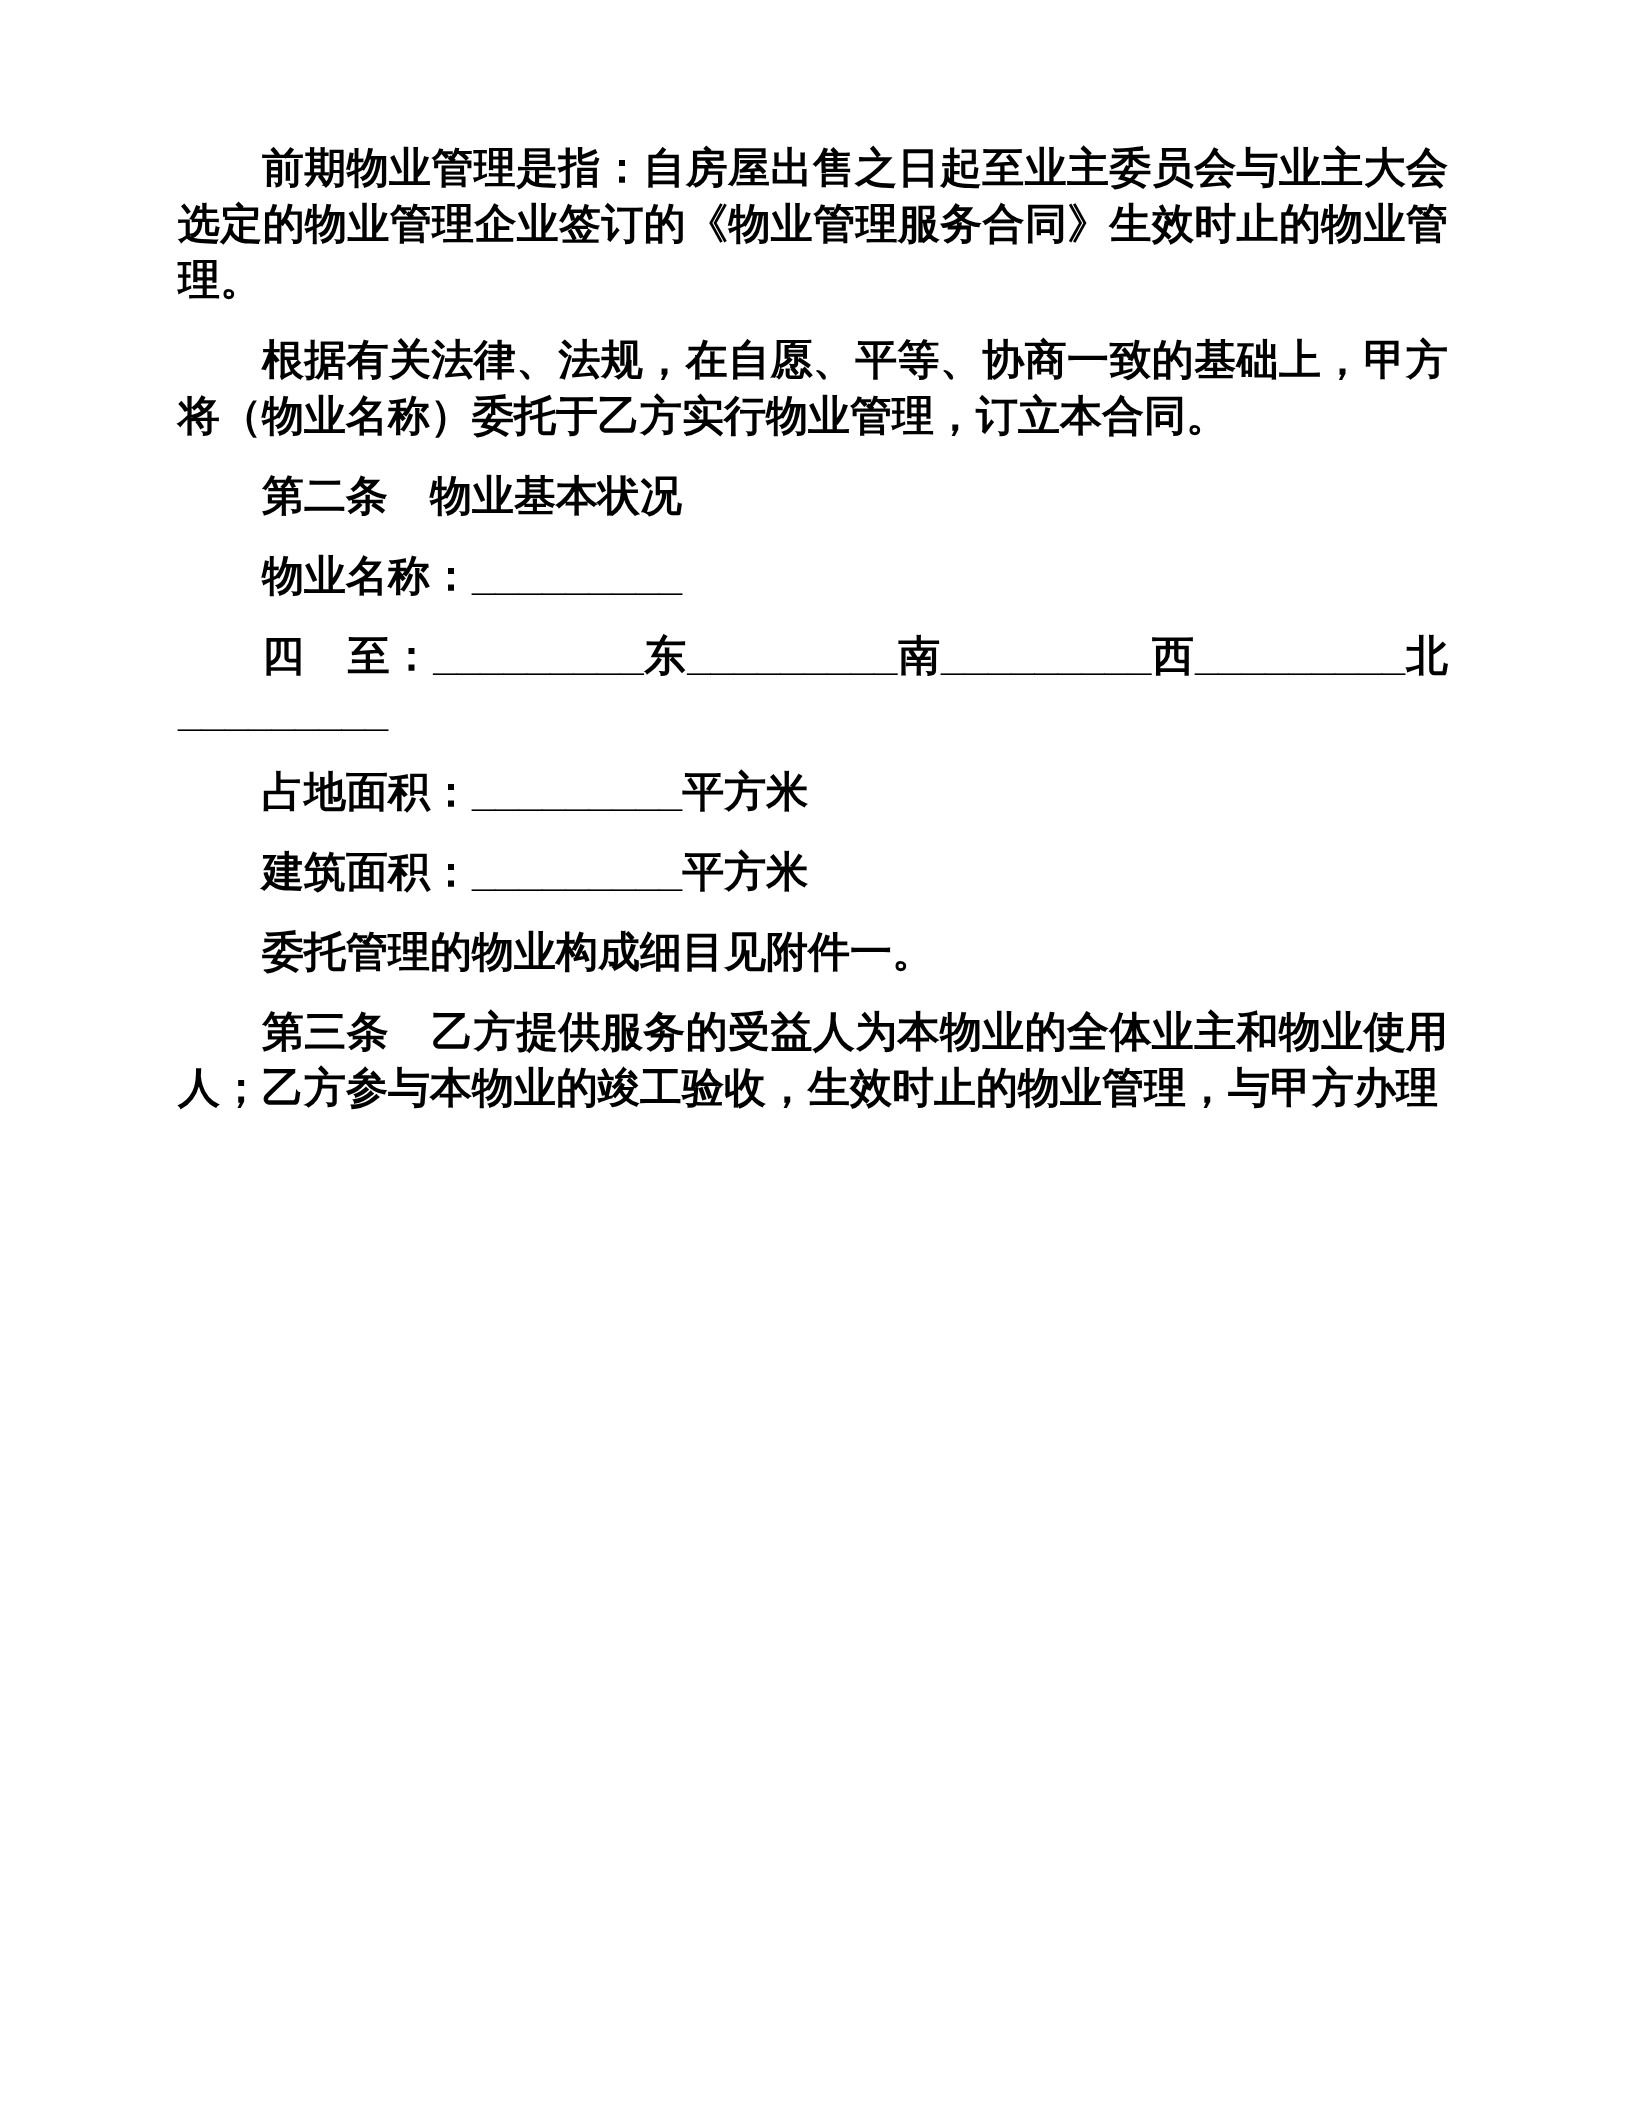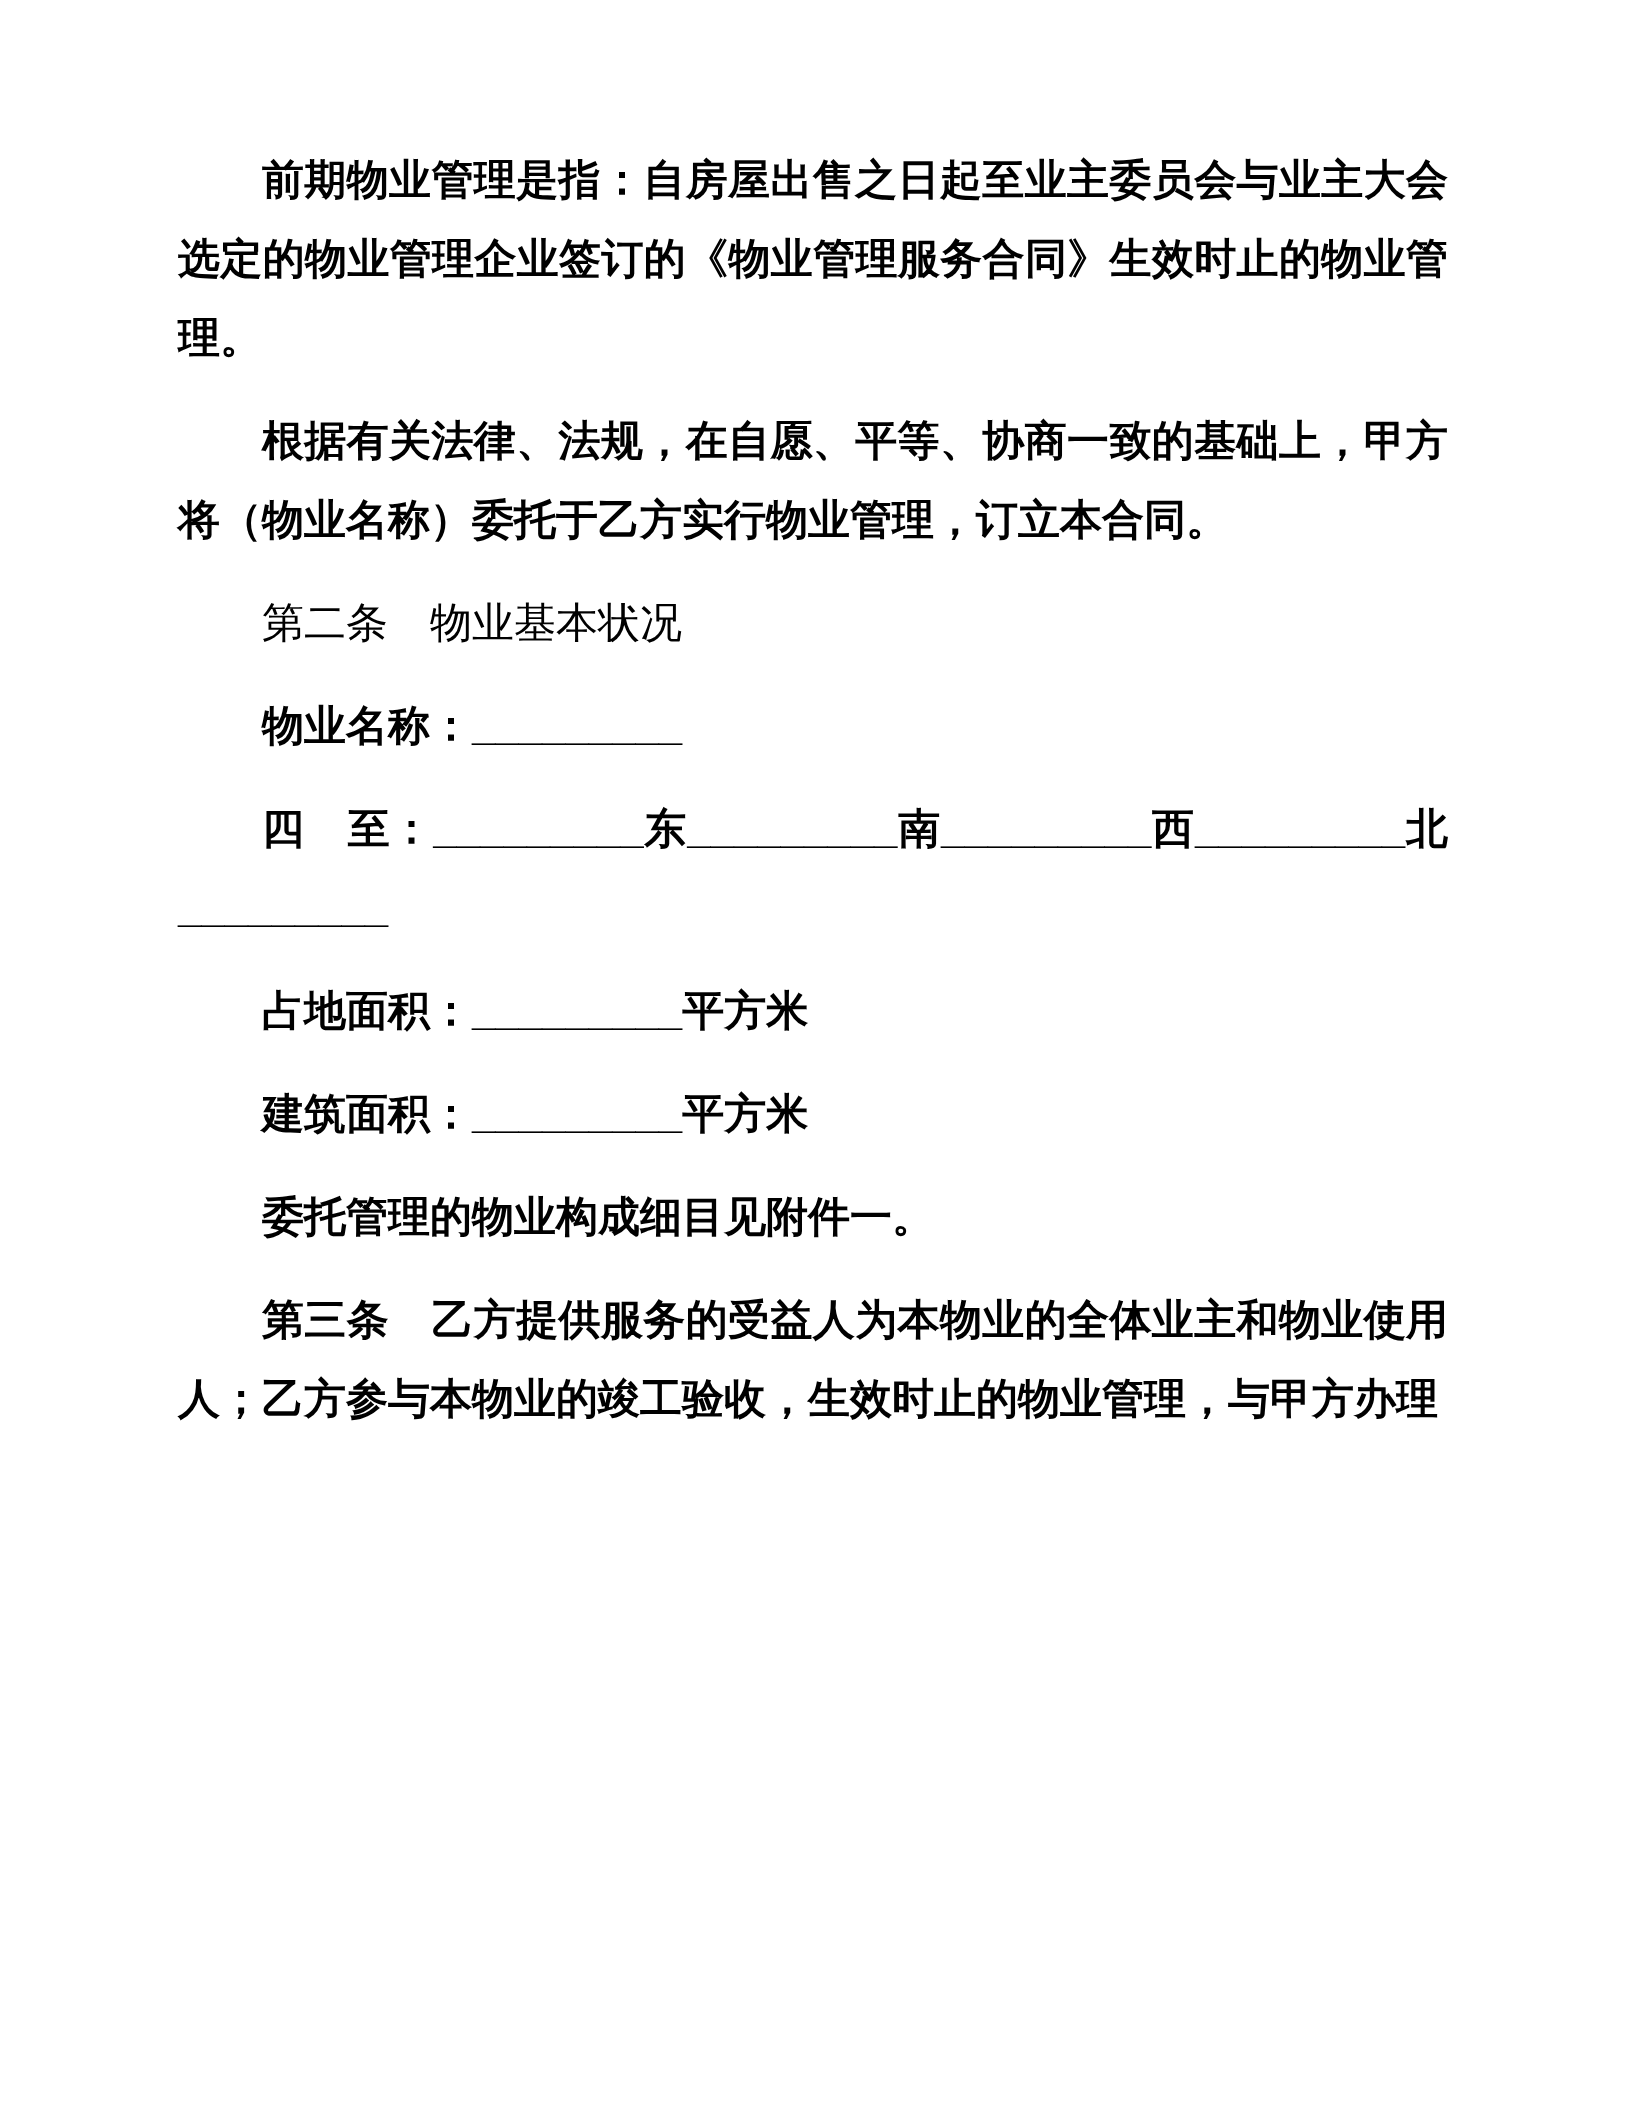--- a/index.html
+++ b/index.html
@@ -17,30 +17,30 @@
   }
   .page {
     width: 1632px;
     height: 2112px;
     padding: 140px 180px 0 178px;
     background: #ffffff;
   }
   .para {
     margin: 0 4px 24px 0;
     font-size: 42px;
-    line-height: 79px;
+    line-height: 56px;
     font-weight: 700;
     color: #000000;
     text-indent: 2em;
     text-align: justify;
     word-break: normal;
     letter-spacing: 0;
   }
   .para.heading {
-    font-weight: 400;
+    font-weight: 700;
   }
 </style>
 </head>
 <body>
 
 <div class="page">
   <p class="para">前期物业管理是指：自房屋出售之日起至业主委员会与业主大会选定的物业管理企业签订的《物业管理服务合同》生效时止的物业管理。</p>
   <p class="para">根据有关法律、法规，在自愿、平等、协商一致的基础上，甲方将（物业名称）委托于乙方实行物业管理，订立本合同。</p>
   <p class="para heading">第二条　物业基本状况</p>
   <p class="para">物业名称：_________</p>

